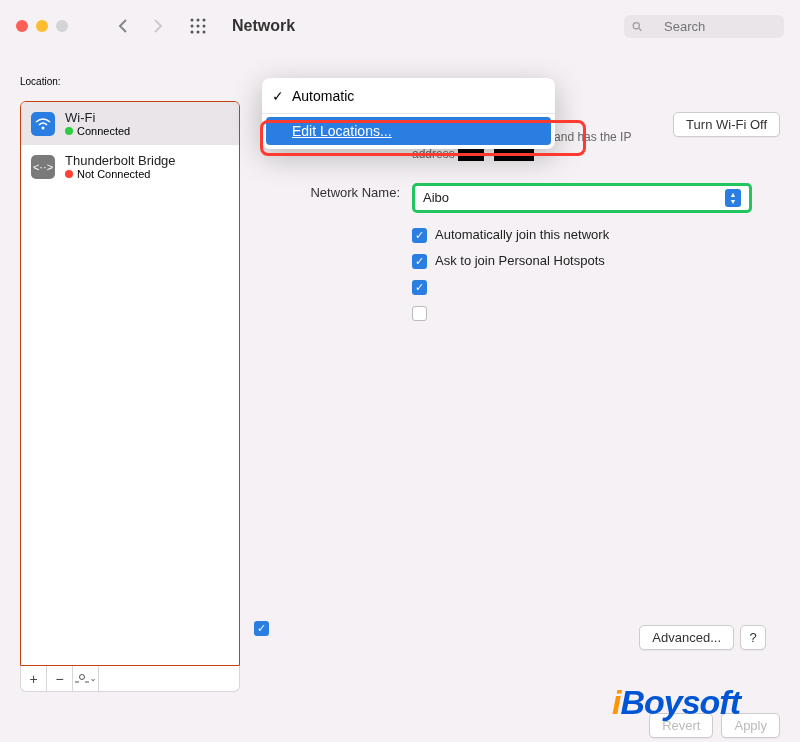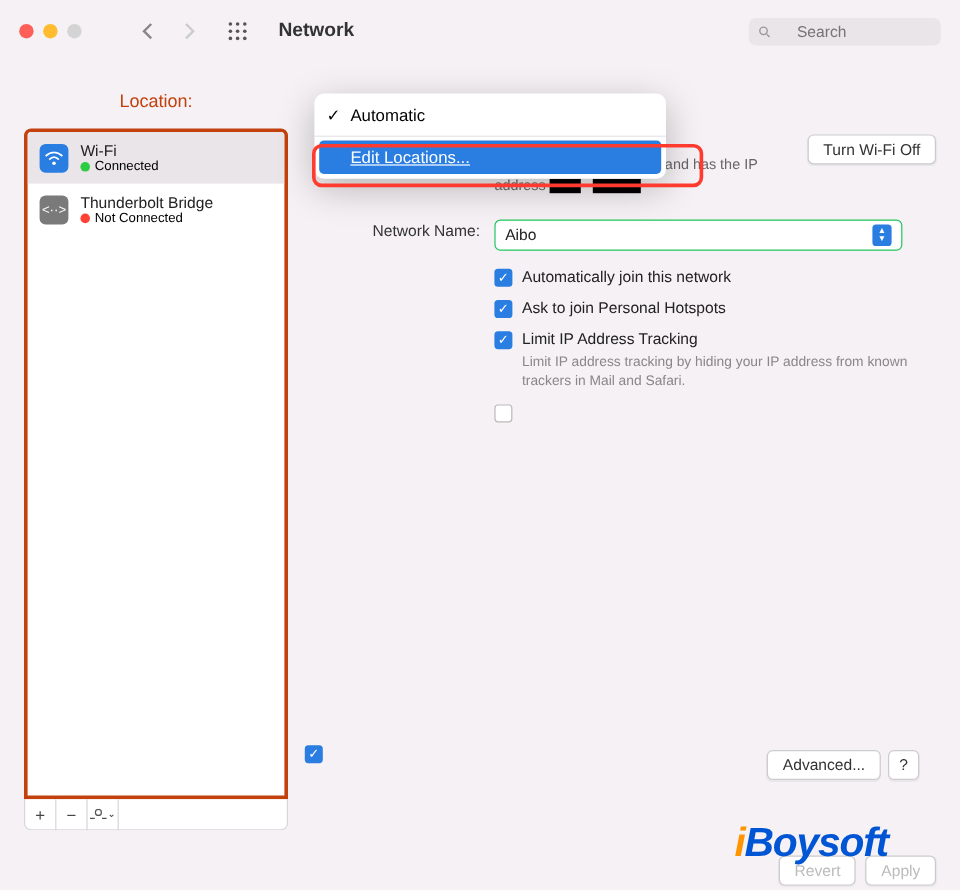--- a/index.html
+++ b/index.html
@@ -12,43 +12,43 @@
 .tl-grn { background: #d4d4d4; }
 .navbtns { display: flex; gap: 8px; margin-left: 28px; }
 .navbtn { width: 28px; height: 24px; display: flex; align-items: center; justify-content: center; color: #888; }
 .gridbtn { width: 28px; display:flex; align-items:center; justify-content:center; }
 .title { font-size: 16px; font-weight: 600; color: #333; margin-left: 8px; }
 .spacer { flex: 1; }
 .searchwrap { display:flex; align-items:center; background:#e9e5e9; border-radius:6px; padding:4px 8px; width:160px; gap:22px; }
 .searchwrap input { border:none; background:transparent; outline:none; font-size:13px; width:100%; }
 .content { display:flex; padding: 0 20px; gap: 14px; height: 640px; }
 .leftcol { width: 220px; display:flex; flex-direction:column; }
-.loc-row { text-align:center; padding: 24px 0 14px 0; font-size:15px; color:#c2410c; }
-.netlist { flex:1; background:#fff; border:3px solid #c2410c; border-radius:6px 6px 0 0; overflow:hidden; }
+.loc-row { text-align:left; padding: 24px 0 14px 0; font-size:10px; color:#000000; }
+.netlist { flex:1; background:#fff; border:1px solid #c2410c; border-radius:6px 6px 0 0; overflow:hidden; }
 .netitem { display:flex; align-items:center; gap:10px; padding:8px 10px; }
 .netitem.sel { background:#e9e5e9; }
 .iconbox { width:24px; height:24px; border-radius:5px; display:flex; align-items:center; justify-content:center; font-size:14px; }
 .icon-wifi { background:#2a7de1; color:#fff; }
 .icon-tb { background:#7a7a7a; color:#fff; font-size:11px; }
 .netname { font-size:13px; color:#222; }
 .netstat { font-size:11px; display:flex; align-items:center; gap:4px; }
 .dot { width:8px; height:8px; border-radius:50%; display:inline-block; }
 .dot-g { background:#2ecc40; }
 .dot-r { background:#ff4136; }
 .listfoot { background:#fff; border:1px solid #d9d5d9; border-top:none; border-radius:0 0 6px 6px; height:26px; display:flex; align-items:center; }
 .footbtn { width:26px; height:26px; border-right:1px solid #d9d5d9; display:flex; align-items:center; justify-content:center; font-size:14px; color:#444; }
 .rightcol { flex:1; padding-top: 60px; position:relative; }
 .formrow { display:flex; margin-bottom:14px; }
 .lbl { width:158px; text-align:right; padding-right:12px; font-size:13px; color:#333; padding-top:2px; }
 .val { flex:1; font-size:13px; color:#222; }
 .topright { position:absolute; right:0; top:60px;text-decoration:underline; }
 .macbtn { background:#fff; border:1px solid #ccc; border-radius:5px; padding:4px 12px; font-size:13px; color:#333; box-shadow:0 1px 1px rgba(0,0,0,0.05); }
 .desc { font-size:12px; color:#666; margin-top:2px; line-height:1.4; }
 .redact { display:inline-block; background:#000; height:12px; vertical-align:middle; }
-.select { background:#fff; border:1px solid #22c55e; border-radius:5px; padding:3px 8px; display:flex; align-items:center; justify-content:space-between; width:340px; }
+.select { background:#fff; border:3px solid #22c55e; border-radius:5px; padding:3px 8px; display:flex; align-items:center; justify-content:space-between; width:340px; }
 .selarr { background:#2a7de1; color:#fff; width:16px; height:18px; border-radius:3px; display:flex; flex-direction:column; align-items:center; justify-content:center; font-size:7px; line-height:7px; }
 .chkrow { display:flex; align-items:flex-start; gap:8px; margin-bottom:10px; }
 .chk { width:15px; height:15px; border-radius:3px; display:flex; align-items:center; justify-content:center; font-size:11px; flex-shrink:0; margin-top:1px; }
 .chk.on { background:#2a7de1; color:#fff; }
 .chk.off { background:#fff; border:1px solid #bbb; }
 .chktxt { font-size:13px; }
 .subdesc { font-size:11.5px; color:#888; margin-top:4px; line-height:1.4; max-width:330px; }
 .advwrap { position:absolute; right:14px; bottom:42px; display:flex; gap:6px; }
 .qbtn { width:26px; padding:4px 0; text-align:center; }
 .actions { position:absolute; bottom:4px; right:20px; display:flex; gap:8px; }
@@ -191,24 +191,20 @@
       <div class="chkrow">
         <div class="chk on">✓</div>
         <div class="chktxt">Automatically join this network</div>
       </div>
       <div class="chkrow">
         <div class="chk on">✓</div>
         <div class="chktxt">Ask to join Personal Hotspots</div>
       </div>
       <div class="chkrow">
         <div class="chk on">✓</div>
-        <div>
-          <div class="chktxt">Limit IP Address Tracking</div>
-          <div class="subdesc">Limit IP address tracking by hiding your IP address from known trackers in Mail and Safari.</div>
-        </div>
       </div>
       <div class="chkrow">
         <div class="chk off"></div>
       </div>
     </div>
       </div>
 
     <div class="advwrap">
       <button class="macbtn">Advanced...</button>
       <button class="macbtn qbtn">?</button>

